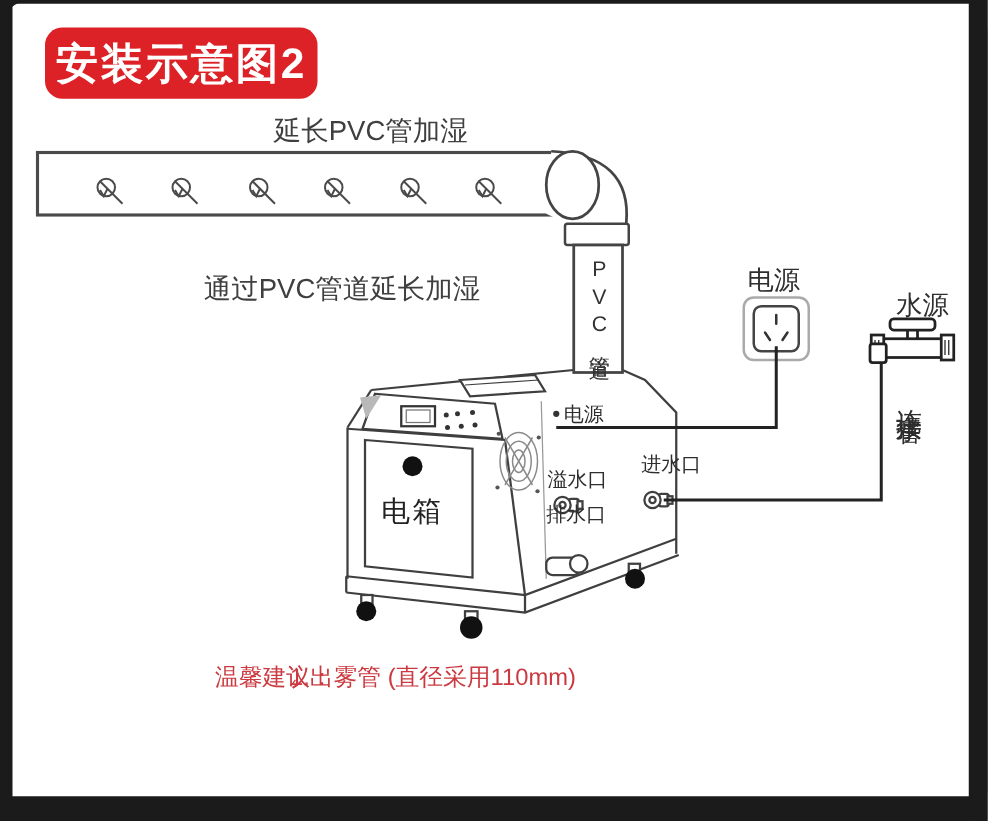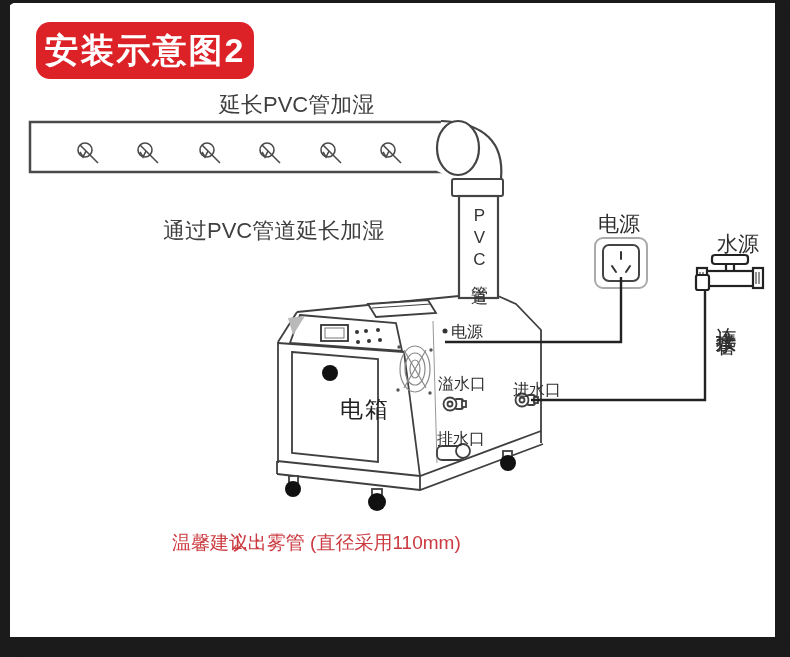--- a/index.html
+++ b/index.html
@@ -8,21 +8,21 @@
   .panel{position:absolute;left:10px;top:3px;width:765px;height:634px;background:#ffffff;}
   .art{position:absolute;left:0;top:0;width:790px;height:657px;}
   .abs{position:absolute;white-space:nowrap;}
   .badge{position:absolute;left:36px;top:22px;width:218px;height:57px;background:#dc2127;
          border-radius:14px;display:flex;align-items:center;justify-content:center;
          color:#fff;font-size:34px;font-weight:bold;letter-spacing:2px;}
   .lbl-big{font-size:22px;color:#3f3f3f;}
   .lbl-mid{font-size:21px;color:#2e2e2e;}
   .lbl-sm{font-size:16px;color:#2e2e2e;}
   .vert{writing-mode:vertical-rl;text-orientation:upright;letter-spacing:3px;}
-  .door-lbl{font-size:23px;color:#222;letter-spacing:2px;margin-left:35px;}
+  .door-lbl{font-size:23px;color:#222;letter-spacing:2px;}
   .sug{color:#cb3a40;font-size:19px;line-height:29px;}
   .sug-items div{height:29px;text-align:right;}
 </style>
 </head>
 <body>
 
 <div class="stage">
   <div class="panel"></div>
 
   <svg class="art" viewBox="0 0 790 657" xmlns="http://www.w3.org/2000/svg">
@@ -173,21 +173,21 @@
   <div class="abs lbl-big" style="left:219px;top:90px;">延长PVC管加湿</div>
   <div class="abs lbl-big" style="left:163px;top:216px;">通过PVC管道延长加湿</div>
   <div class="abs vert" style="left:468px;top:206px;font-size:17px;color:#333;">PVC管道</div>
 
   <div class="abs lbl-mid" style="left:598px;top:210px;">电源</div>
   <div class="abs lbl-mid" style="left:717px;top:230px;">水源</div>
   <div class="abs vert lbl-mid" style="left:712px;top:310px;">连接水管</div>
 
   <div class="abs lbl-sm" style="left:451px;top:322px;">电源</div>
   <div class="abs lbl-sm" style="left:438px;top:374px;font-family:Liberation Mono, monospace;">溢水口</div>
-  <div class="abs lbl-sm" style="left:513px;top:380px;">进水口</div>
-  <div class="abs lbl-sm" style="left:437px;top:429px;font-family:Liberation Mono, monospace;">排水口</div>
+  <div class="abs lbl-sm" style="left:513px;top:362px;">进水口</div>
+  <div class="abs lbl-sm" style="left:437px;top:402px;font-family:Liberation Mono, monospace;">排水口</div>
   <div class="abs door-lbl" style="left:305px;top:394px;">电箱</div>
 
   <div class="abs sug" style="left:143px;top:528px;margin-left:29px;">温馨建议：</div>
   <div class="abs sug sug-items" style="left:232px;top:528px;">
     <div>1.出雾管 (直径采用110mm)</div>
   </div>
 </div>
 
 </body></html>

